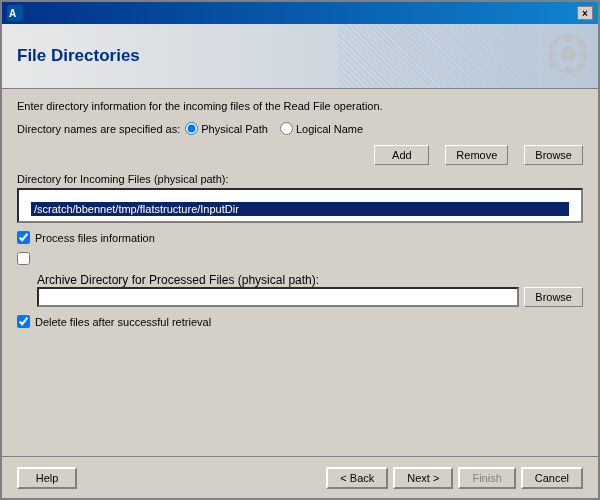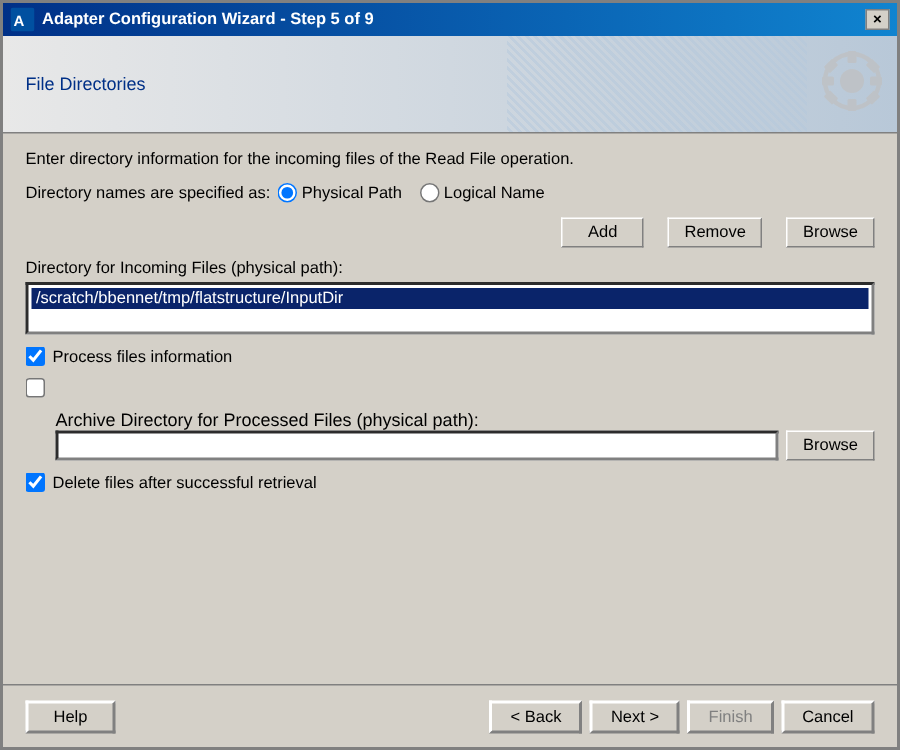--- a/index.html
+++ b/index.html
@@ -55,22 +55,22 @@
       border-bottom: 1px solid #808080;
       display: flex;
       align-items: center;
       justify-content: space-between;
       height: 65px;
       flex-shrink: 0;
       position: relative;
       overflow: hidden;
     }
     .header-title {
-      font-size: 12px;
-      font-weight: normal;
+      font-size: 17px;
+      font-weight: bold;
       color: #003087;
     }
     .header-gear {
       position: absolute;
       right: 5px;
       top: 5px;
       width: 60px;
       height: 55px;
       opacity: 0.7;
     }
@@ -138,21 +138,21 @@
     .section-label {
       font-size: 11px;
       color: #000;
       margin-bottom: 3px;
     }
     .list-area {
       width: 100%;
       height: 35px;
       border: 2px inset #808080;
       background: white;
-      padding: 2px;
+      padding: 12px;
       font-size: 11px;
       overflow: auto;
     }
     .list-item {
       padding: 1px 3px;
       background: #0a246a;
       color: white;
     }
     .checkbox-row {
       display: flex;
@@ -230,21 +230,20 @@
 <body>
 
 <div class="window">
 
   <div class="title-bar">
     <div class="title-bar-text">
       <svg width="16" height="16" viewBox="0 0 16 16">
         <rect width="16" height="16" fill="#0050a0" rx="2"></rect>
         <text x="2" y="12" font-size="10" fill="white" font-weight="bold">A</text>
       </svg>
-      <span>Adapter Configuration Wizard - Step 5 of 9</span>
     </div>
     <button class="title-bar-close">×</button>
   </div>
 
   <div class="header-area">
     <div class="header-title">File Directories</div>
     <div class="header-bg-pattern"></div>
     <svg class="header-gear" viewBox="0 0 60 55" xmlns="http://www.w3.org/2000/svg">
       <circle cx="35" cy="25" r="18" fill="none" stroke="#c0c0c0" stroke-width="3"></circle>
       <circle cx="35" cy="25" r="8" fill="#c0c0c0"></circle>

